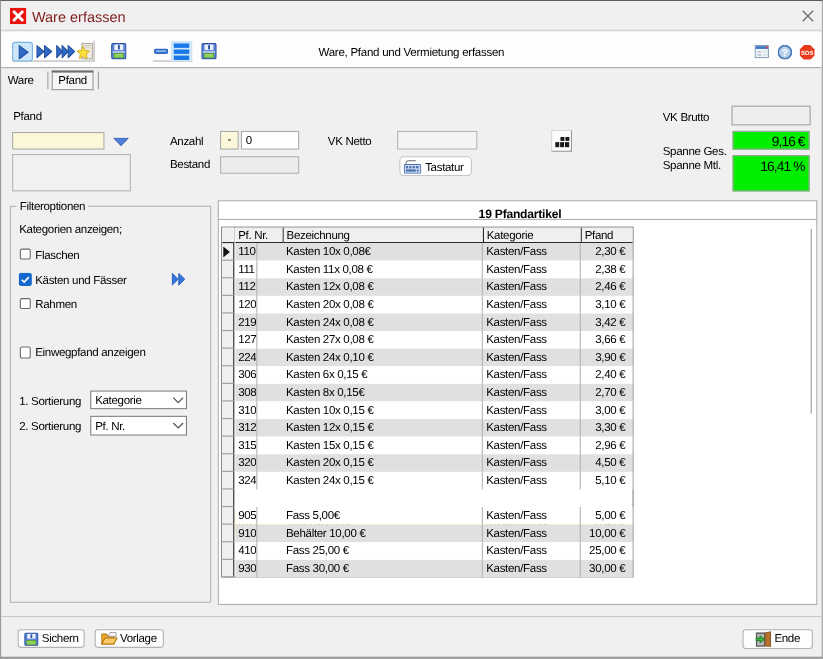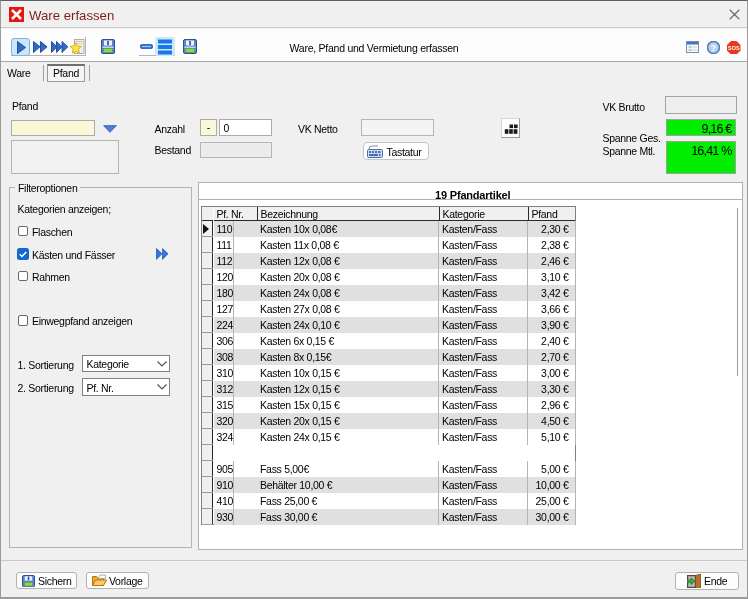--- a/index.html
+++ b/index.html
@@ -248,21 +248,21 @@
   </div>
 <div class="abs gutcell" style="top:267.5px"></div>
 <div class="abs row" style="top:267.5px;background:#ffffff">
     <div class="c c1">120</div>
     <div class="c c2">Kasten 20x 0,08 €</div>
     <div class="c c3">Kasten/Fass</div>
     <div class="c c4">3,10 €</div>
   </div>
 <div class="abs gutcell" style="top:283.5px"></div>
 <div class="abs row" style="top:283.5px;background:#e0e0e0">
-    <div class="c c1">180</div>
+    <div class="c c1">219</div>
     <div class="c c2">Kasten 24x 0,08 €</div>
     <div class="c c3">Kasten/Fass</div>
     <div class="c c4">3,42 €</div>
   </div>
 <div class="abs gutcell" style="top:299.5px"></div>
 <div class="abs row" style="top:299.5px;background:#ffffff">
     <div class="c c1">127</div>
     <div class="c c2">Kasten 27x 0,08 €</div>
     <div class="c c3">Kasten/Fass</div>
     <div class="c c4">3,66 €</div>

